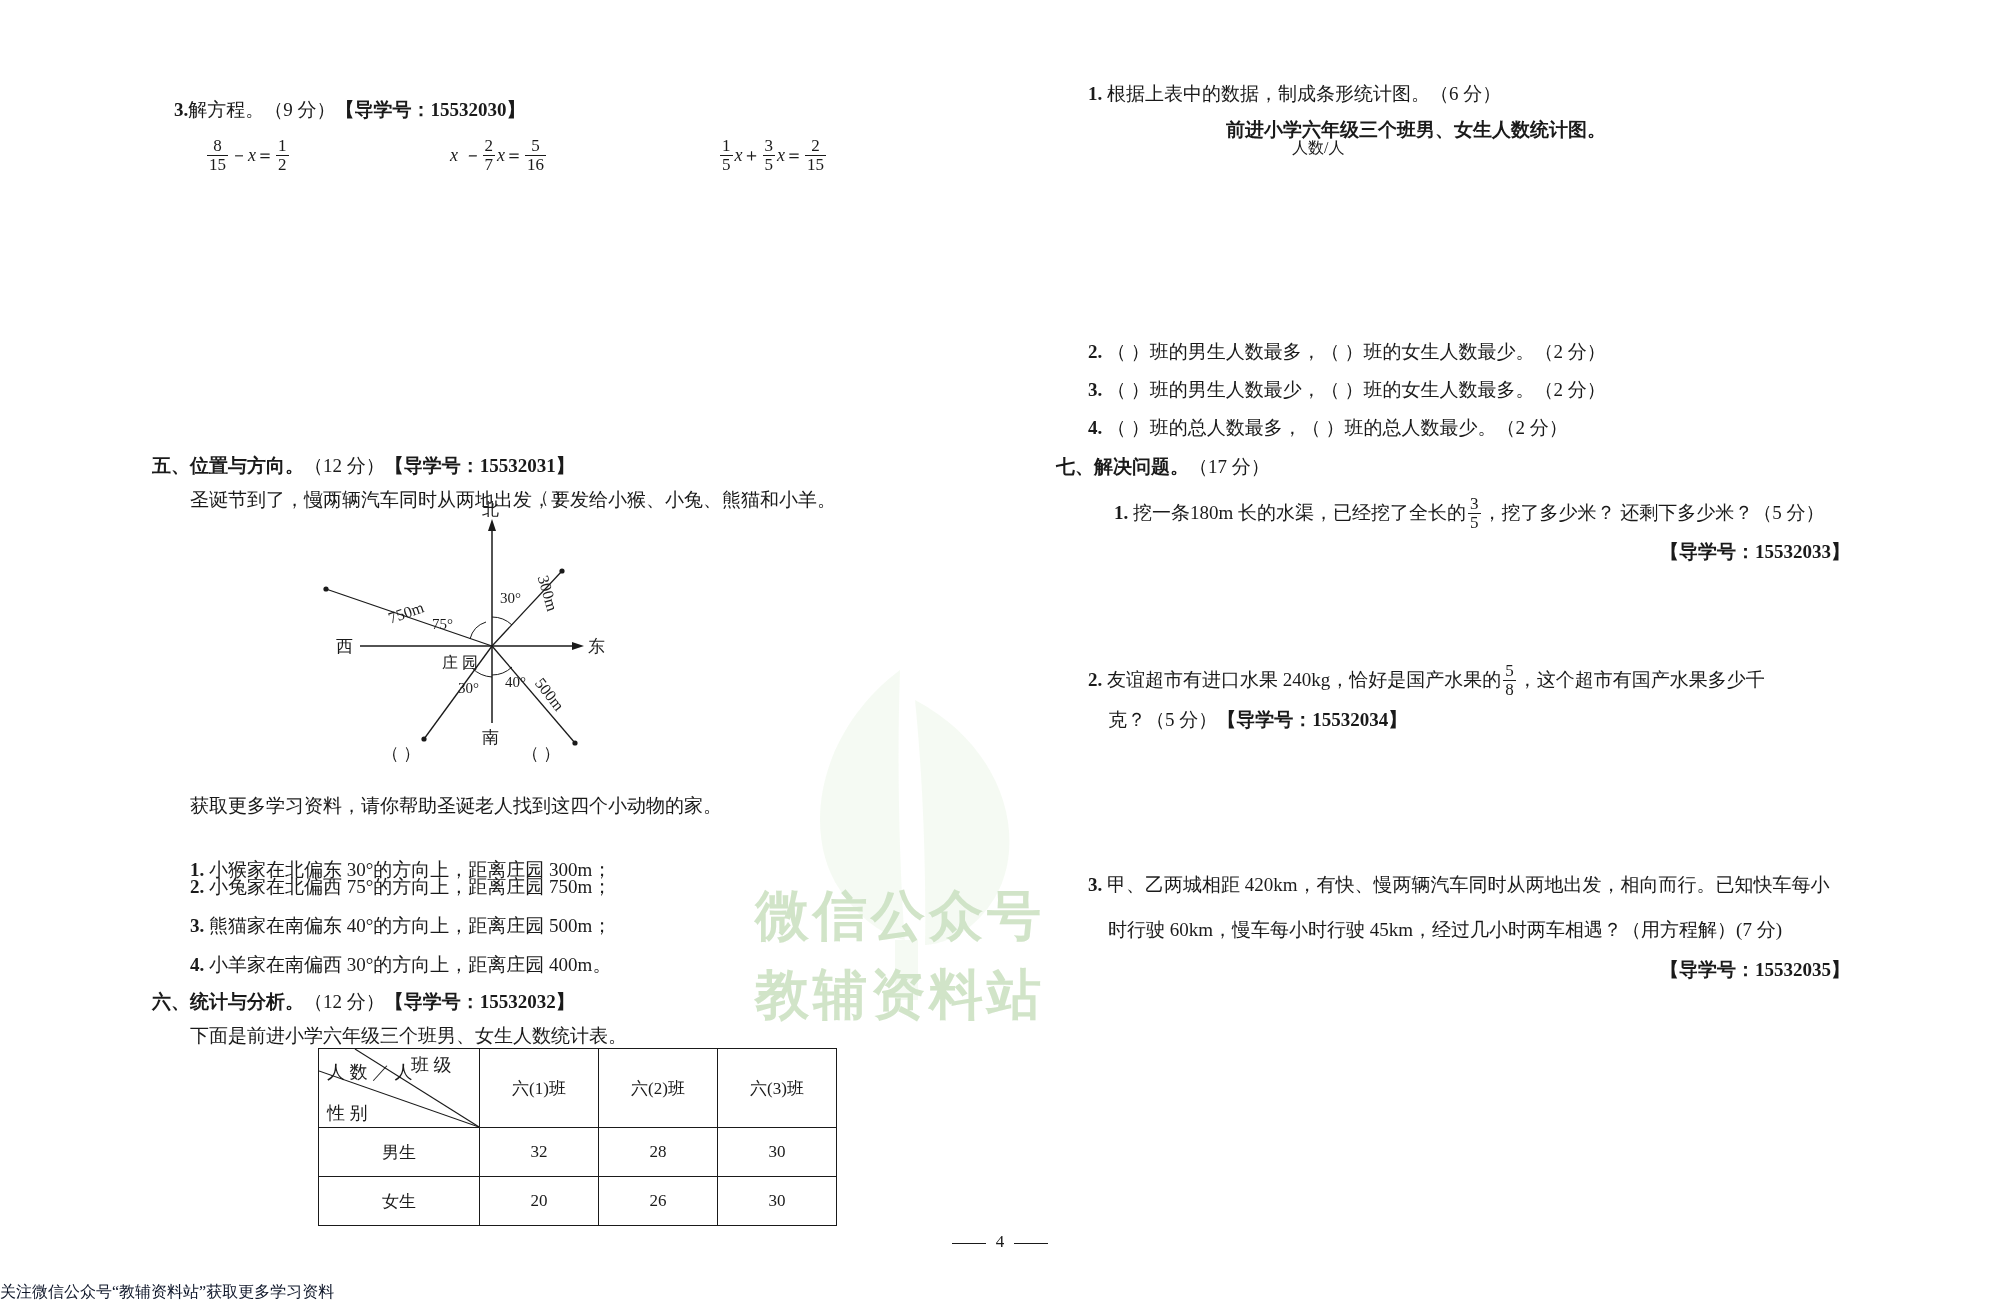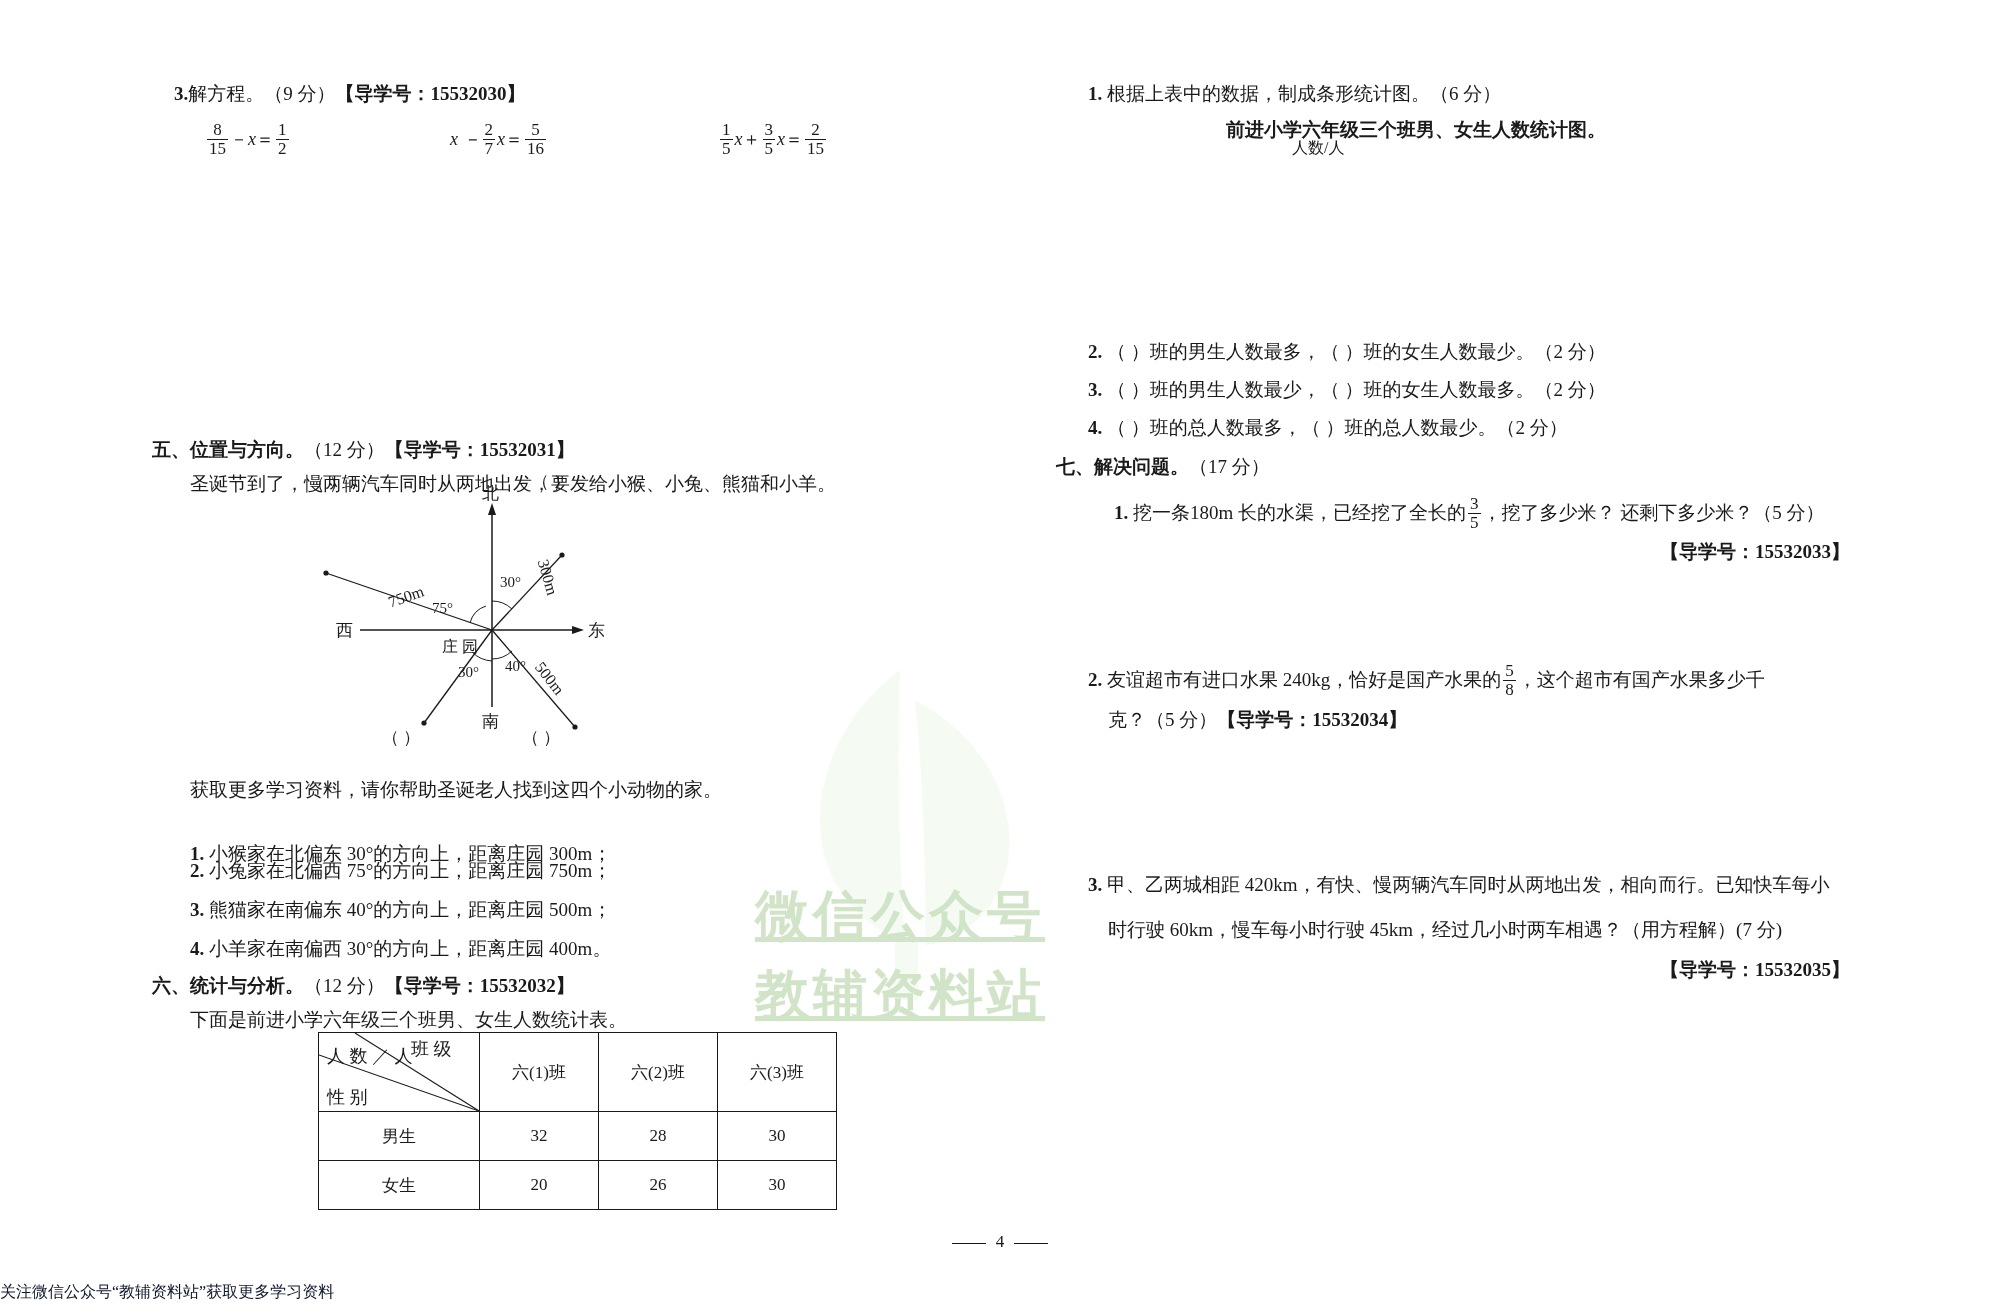--- a/index.html
+++ b/index.html
@@ -15,21 +15,21 @@
 
   
   .t{position:absolute;white-space:nowrap;line-height:1.25;}
   .bold{font-weight:bold;}
   .s16{font-size:16px;}
   .s17{font-size:17px;}
   .s19{font-size:19px;}
   .s15{font-size:15px;}
 
   
-  #left-column{position:absolute;left:0;top:0;width:1000px;height:1248px;}
+  #left-column{position:absolute;left:0;top:16px;width:1000px;height:1248px;}
   #right-column{position:absolute;left:1000px;top:0;width:1000px;height:1316px;}
 
   
   .frac{display:inline-block;vertical-align:middle;text-align:center;
         font-size:17px;line-height:1.06;margin:0 2px;position:relative;top:-1px;}
   .frac .num{display:block;padding:0 2px;}
   .frac .den{display:block;border-top:1.2px solid #1a1a1a;padding:0 2px;}
   .eq{position:absolute;white-space:nowrap;font-size:18px;}
   .ital{font-style:italic;font-family:"Liberation Serif",serif;}
 
@@ -47,21 +47,21 @@
   .hdr-cell{width:160px;height:78px;position:relative;padding:0 !important;}
   .hdr-cell svg{position:absolute;left:0;top:0;}
   .hdr-lbl{position:absolute;font-size:18px;white-space:nowrap;}
   .col-cell{width:118px;height:48px;}
   .row-cell{width:160px;height:48px;}
 
   
   #watermark{position:absolute;left:690px;top:640px;width:420px;height:380px;
      opacity:.30;pointer-events:none;}
   #wm-text{position:absolute;left:640px;top:880px;width:520px;text-align:center;
-     color:#cfe3c6;opacity:.95;pointer-events:none;text-decoration:underline;}
+     color:#cfe3c6;opacity:.95;pointer-events:none;}
   #wm-text .l1{font-size:54px;font-weight:bold;letter-spacing:4px;font-family:"Liberation Sans",sans-serif;}
   #wm-text .l2{font-size:54px;font-weight:bold;letter-spacing:4px;font-family:"Liberation Sans",sans-serif;margin-top:6px;}
 
   
   #page-number{position:absolute;left:0;top:1232px;width:2000px;text-align:center;font-size:17px;}
   #page-number .bar{display:inline-block;width:34px;border-top:1.5px solid #1a1a1a;
      vertical-align:middle;margin:0 10px;}
   #footer-note{position:absolute;left:0;top:1282px;width:2000px;text-align:left;
      font-size:16px;color:#0f172a;font-family:"Liberation Serif",serif;}
 

